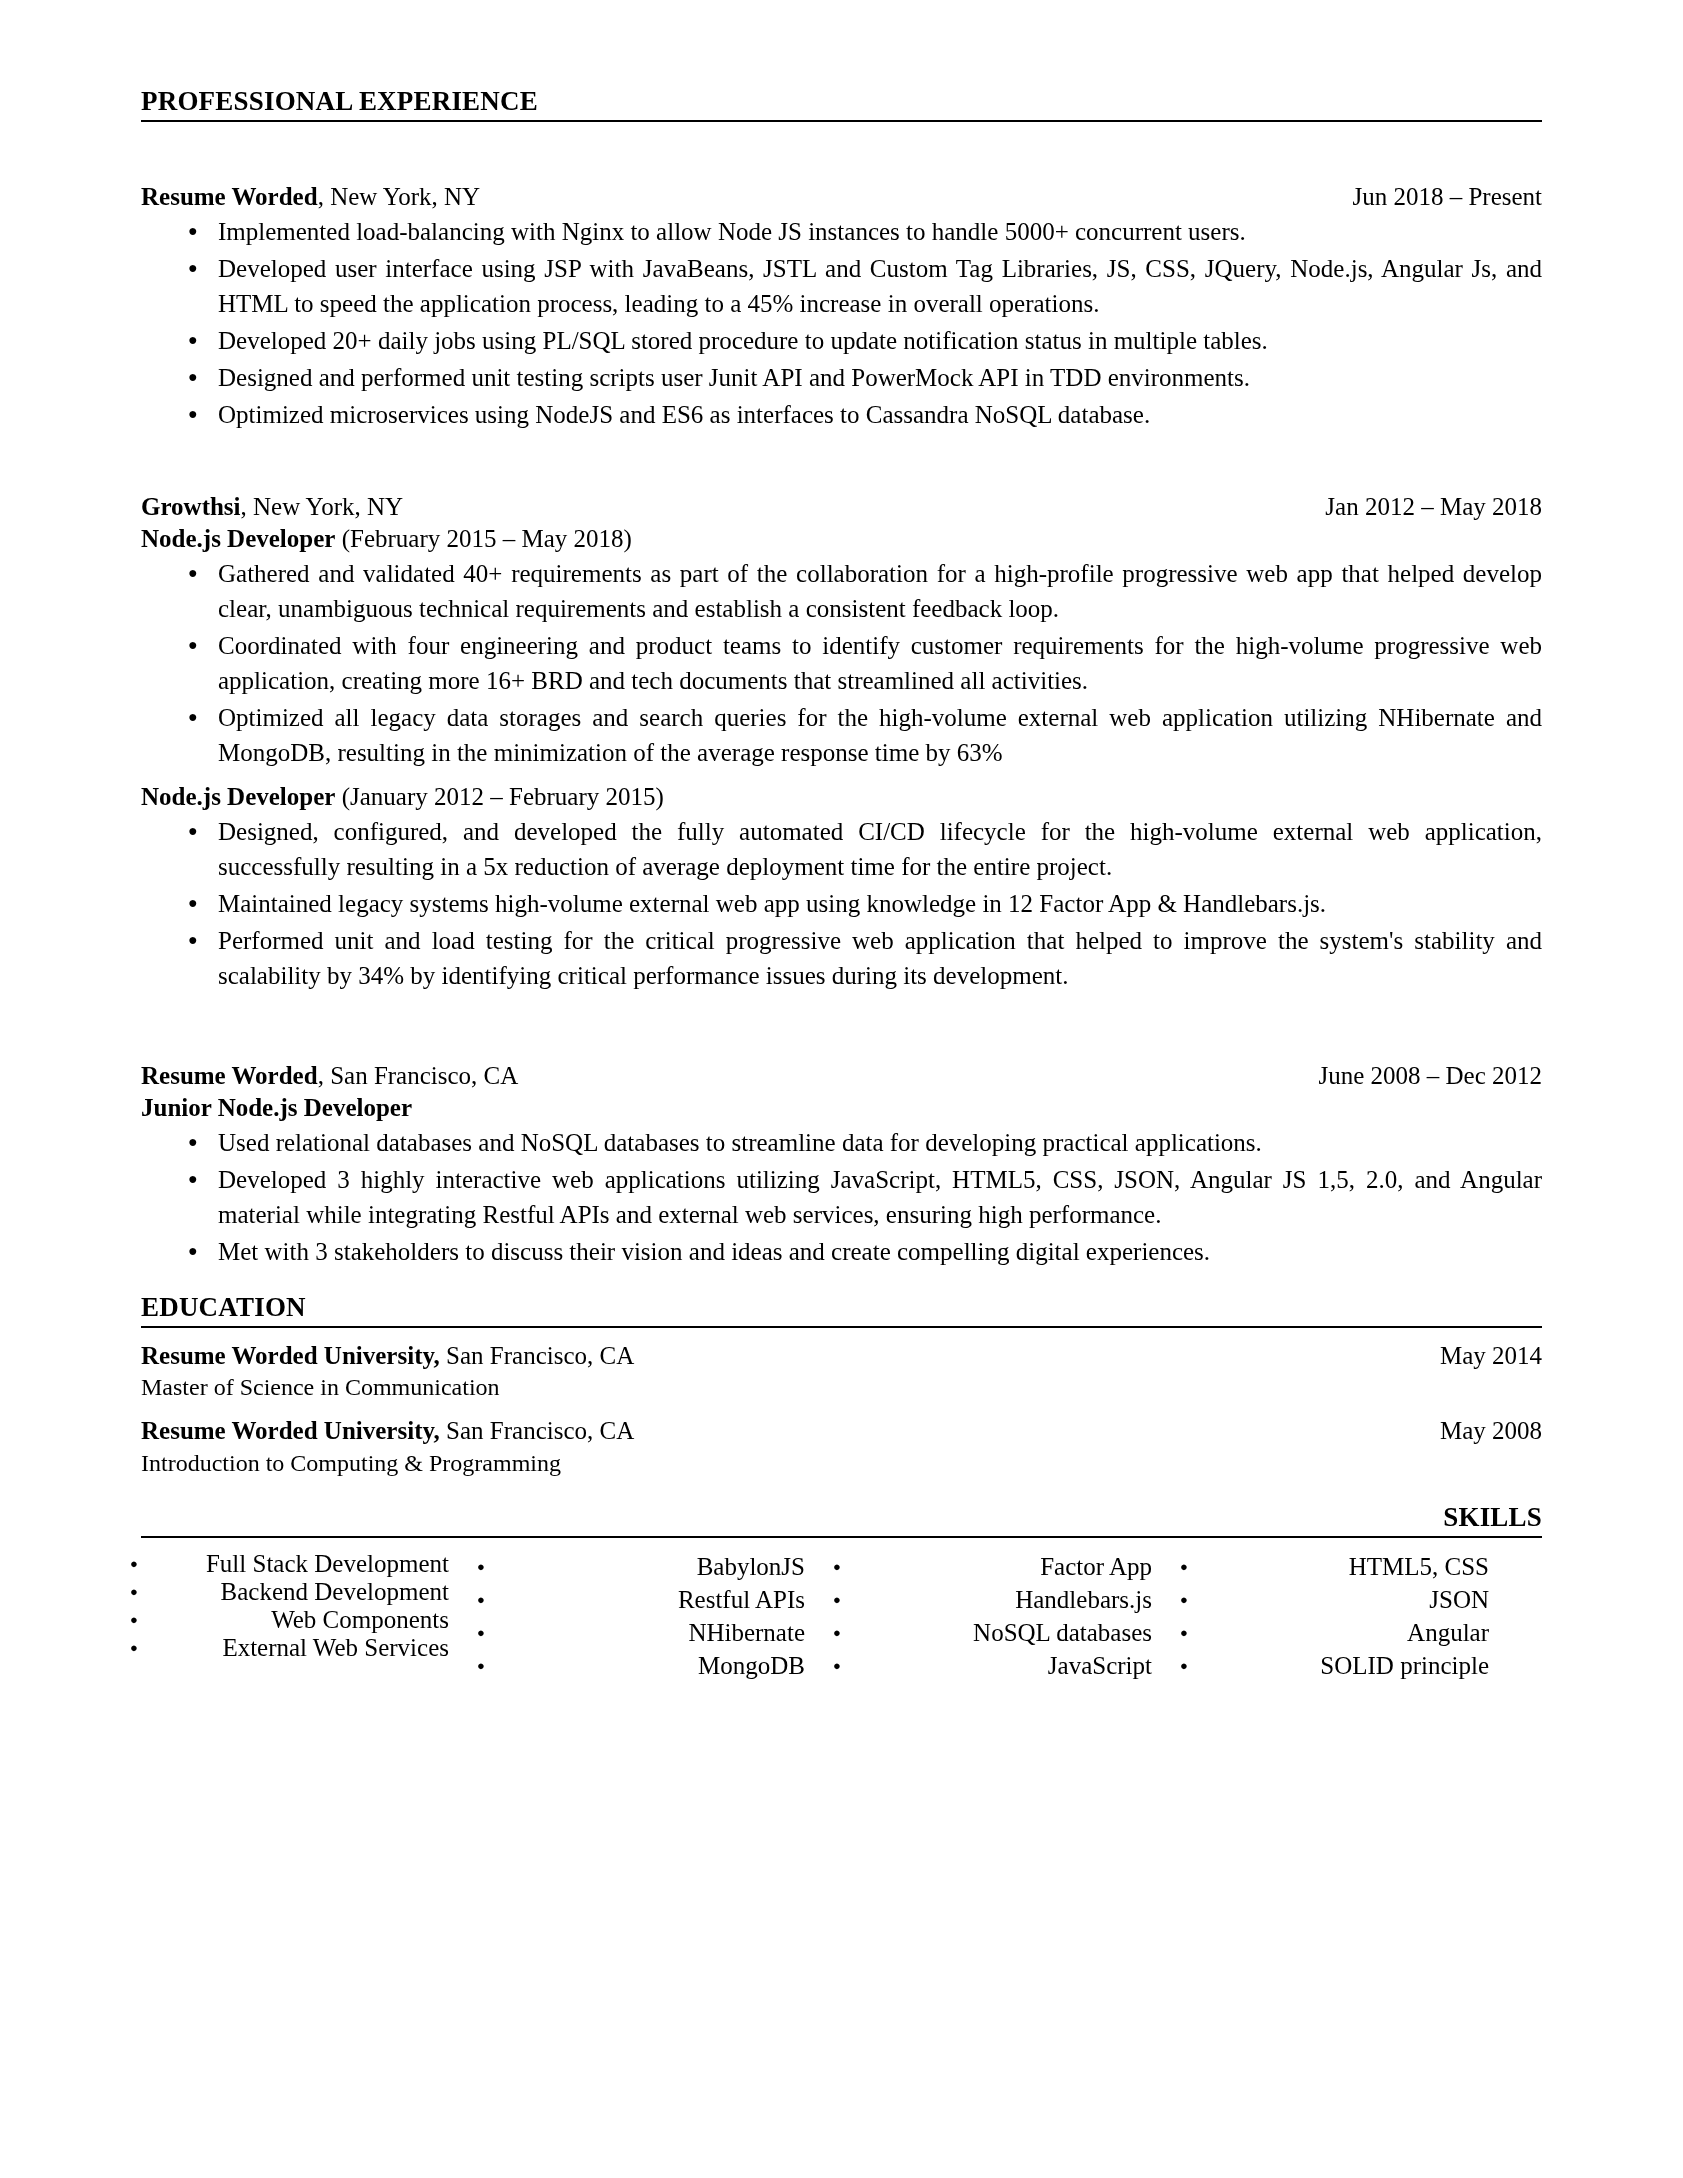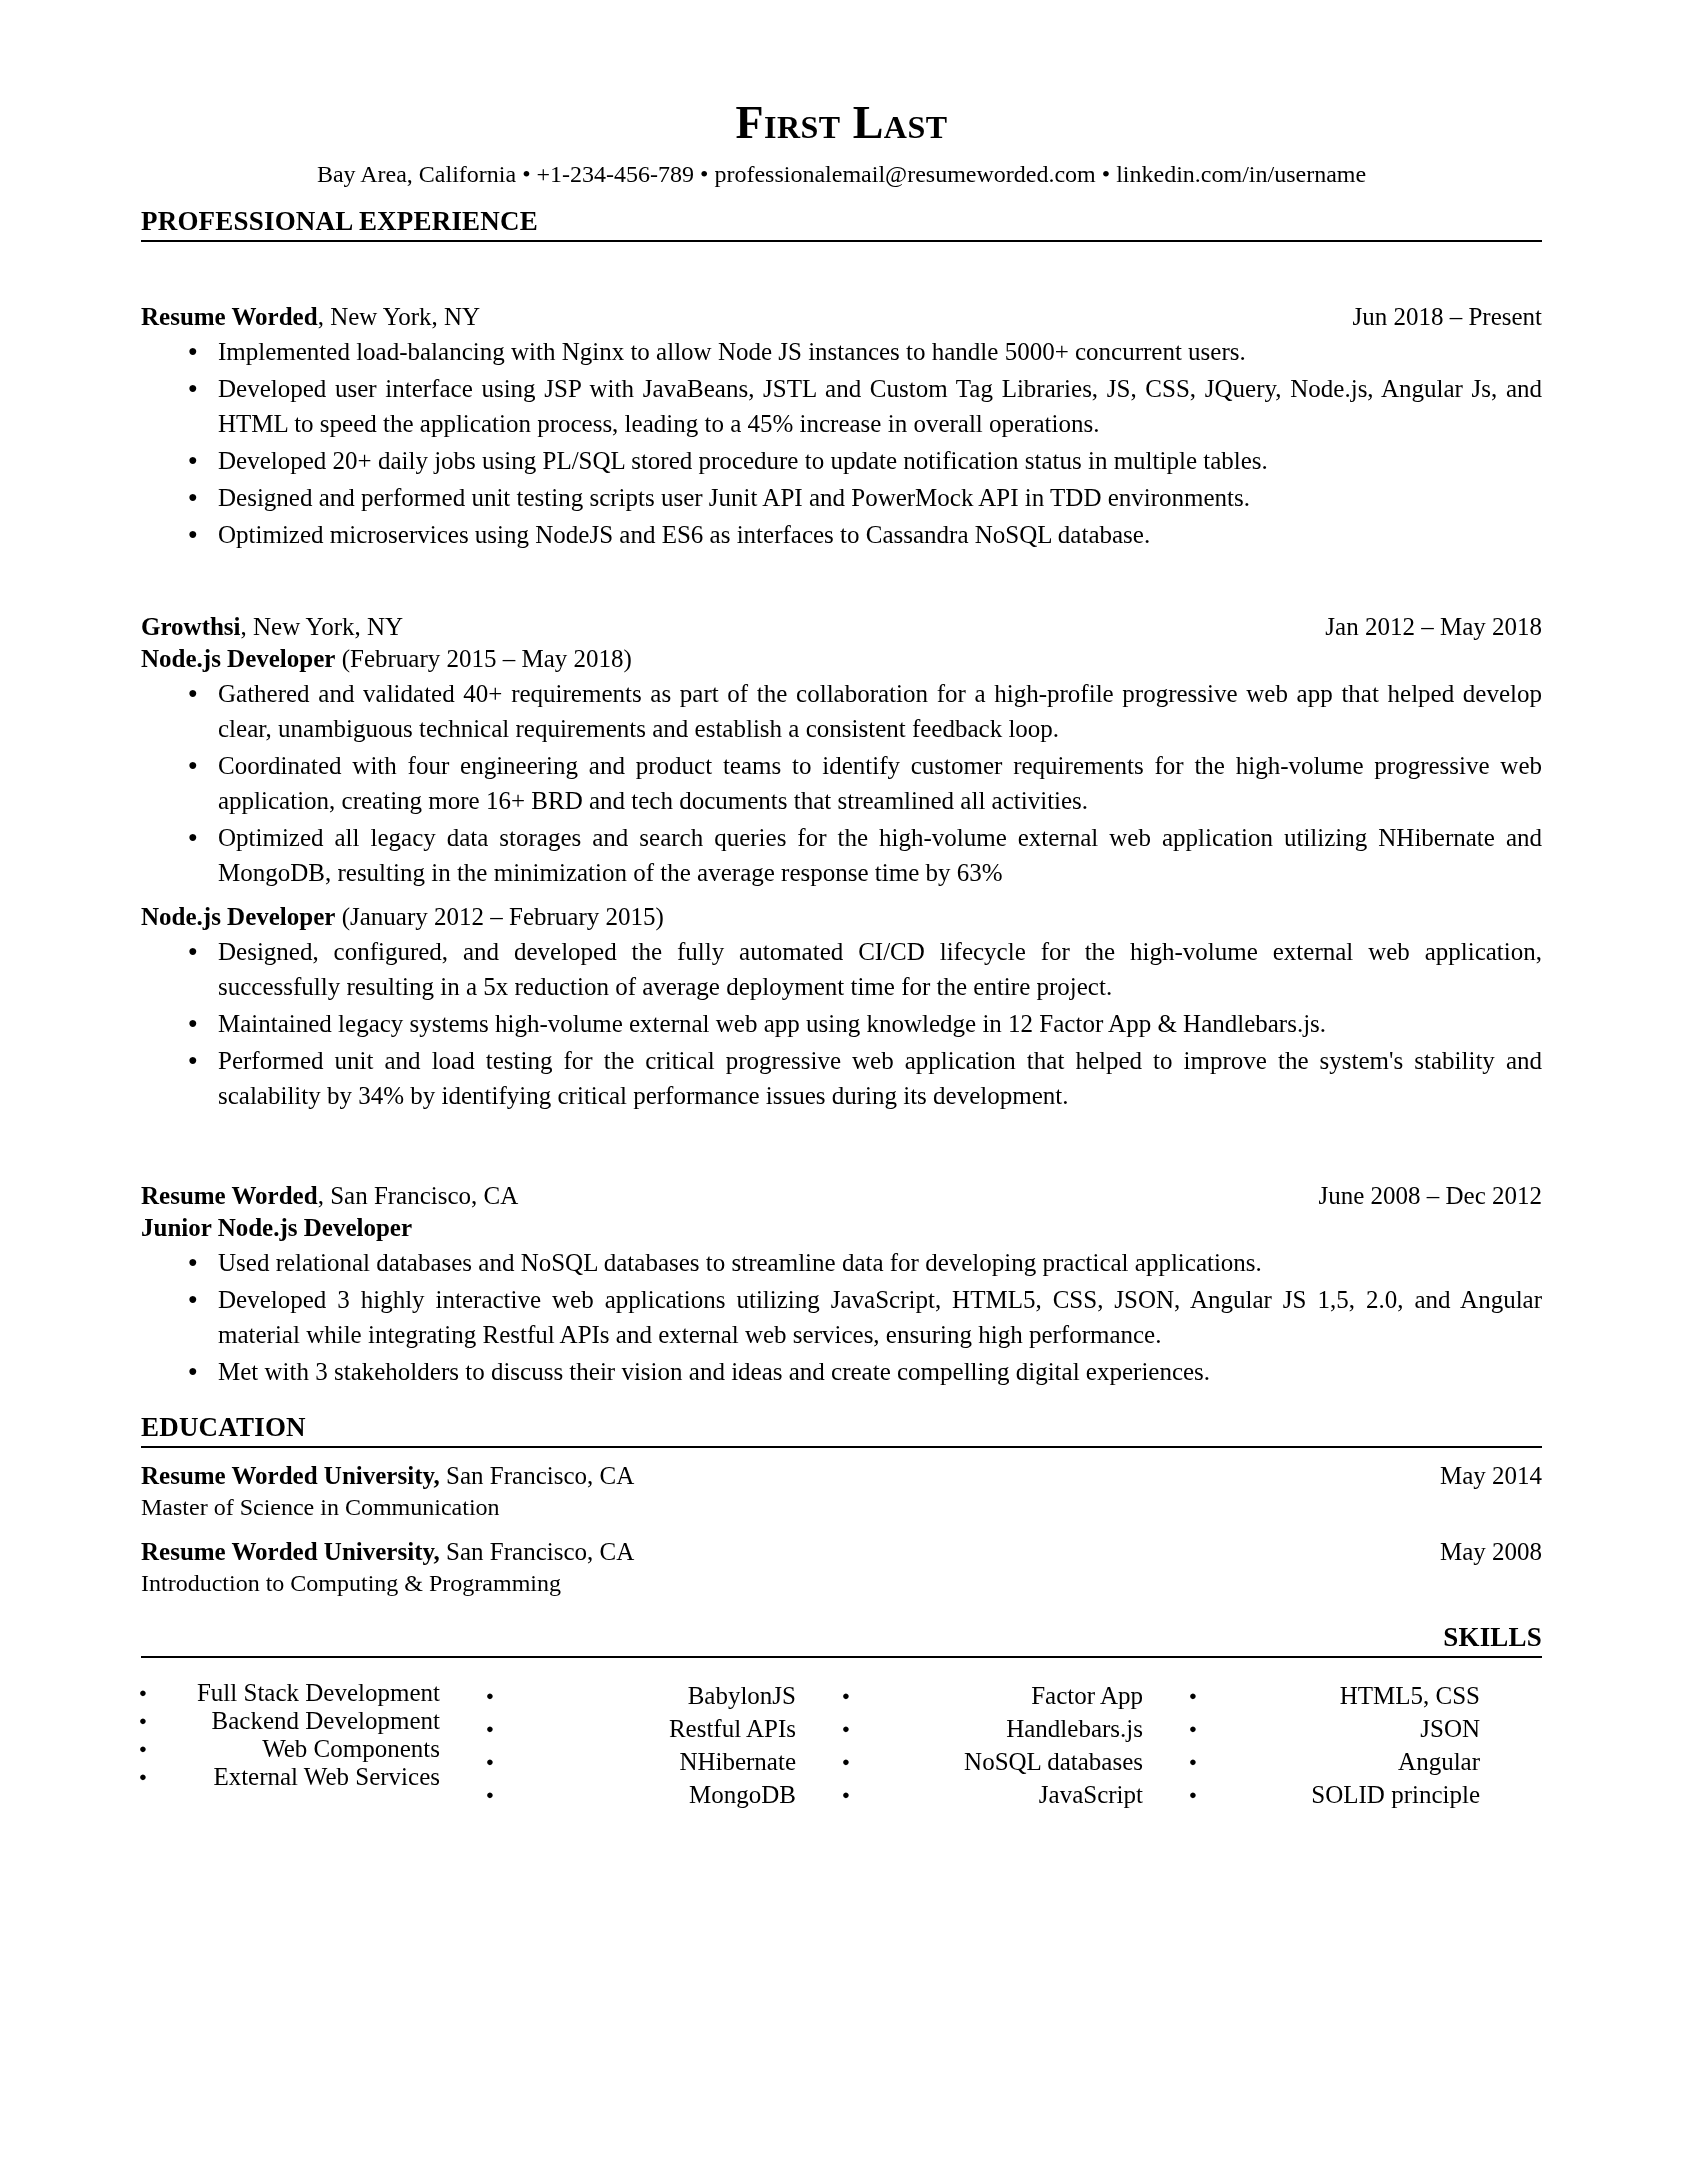--- a/index.html
+++ b/index.html
@@ -153,21 +153,21 @@
   .skills-col {
     box-sizing: border-box;
   }
   .skills-col.c0 { width: 347px; }
   .skills-col.c1 { width: 356px; }
   .skills-col.c2 { width: 347px; }
   .skills-col.c3 { width: 337px; }
 
   ul.skill-list {
     list-style: none;
-    margin: 12px;
+    margin: 3px;
     padding: 0;
   }
   ul.skill-list > li {
     position: relative;
     padding-left: 48px;
     font-size: 25px;
     line-height: 1.12;
     margin-top: 0px;
   }
   ul.skill-list > li::before {
@@ -187,24 +187,20 @@
   .skills-col.c2 ul.skill-list > li::before,
   .skills-col.c3 ul.skill-list > li::before {
     line-height: 2.6;
   }
 </style>
 </head>
 <body>
 
 <div class="page">
 
-  <div>
-    <div class="resume-name">First Last</div>
-    <div class="resume-contact">Bay Area, California • +1-234-456-789 • professionalemail@resumeworded.com • linkedin.com/in/username</div>
-  </div>
 
   <div class="section" style="margin-top:18px;">
     <div class="section-title">PROFESSIONAL EXPERIENCE</div>
     <div class="section-rule"></div>
 
     <div class="entry">
       <div class="entry-head">
         <div class="entry-org"><b>Resume Worded</b><span>, New York, NY</span></div>
         <div class="entry-date">Jun 2018 – Present</div>
       </div>

